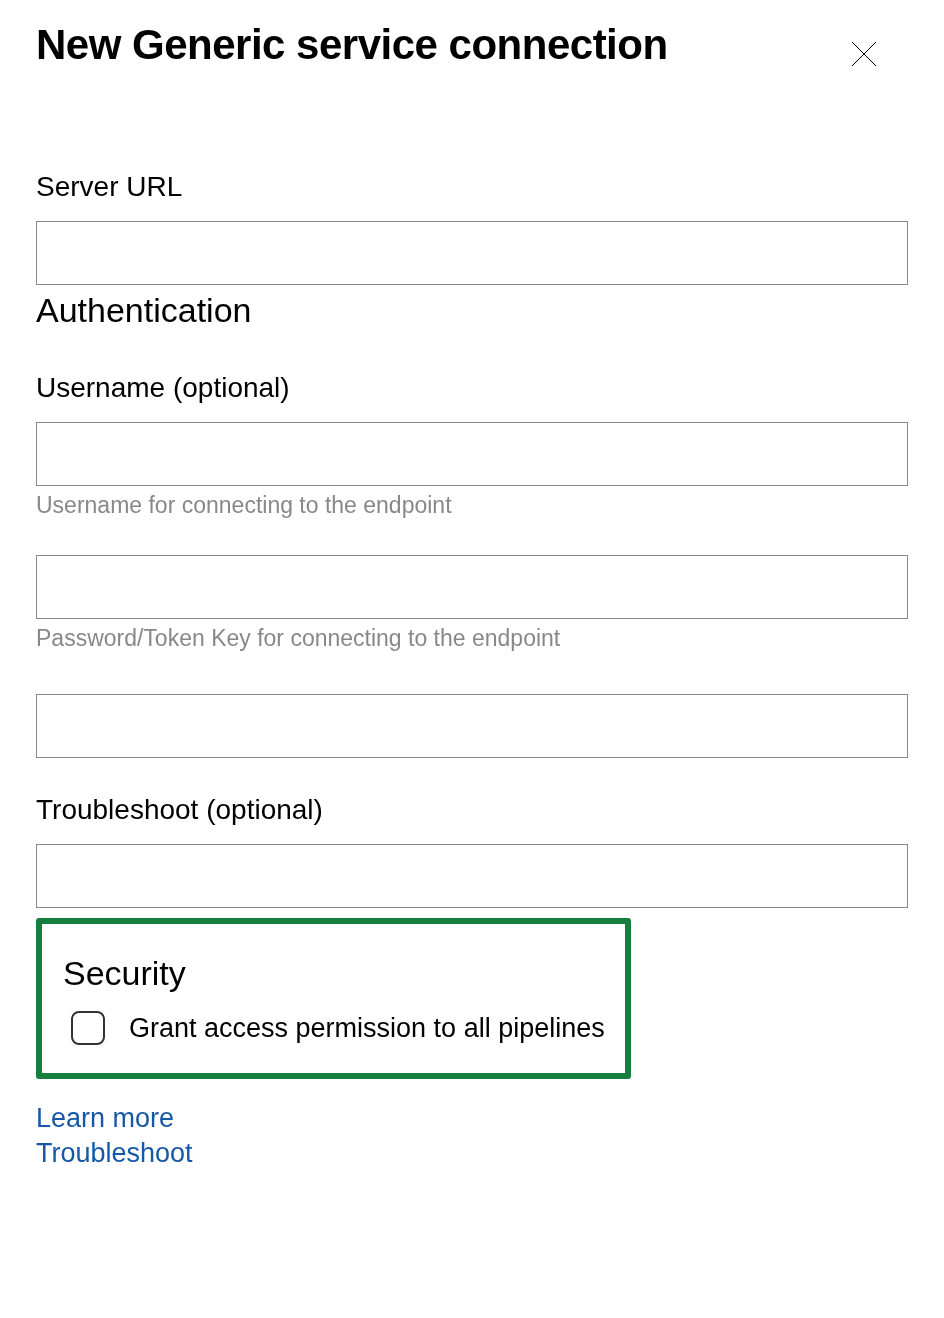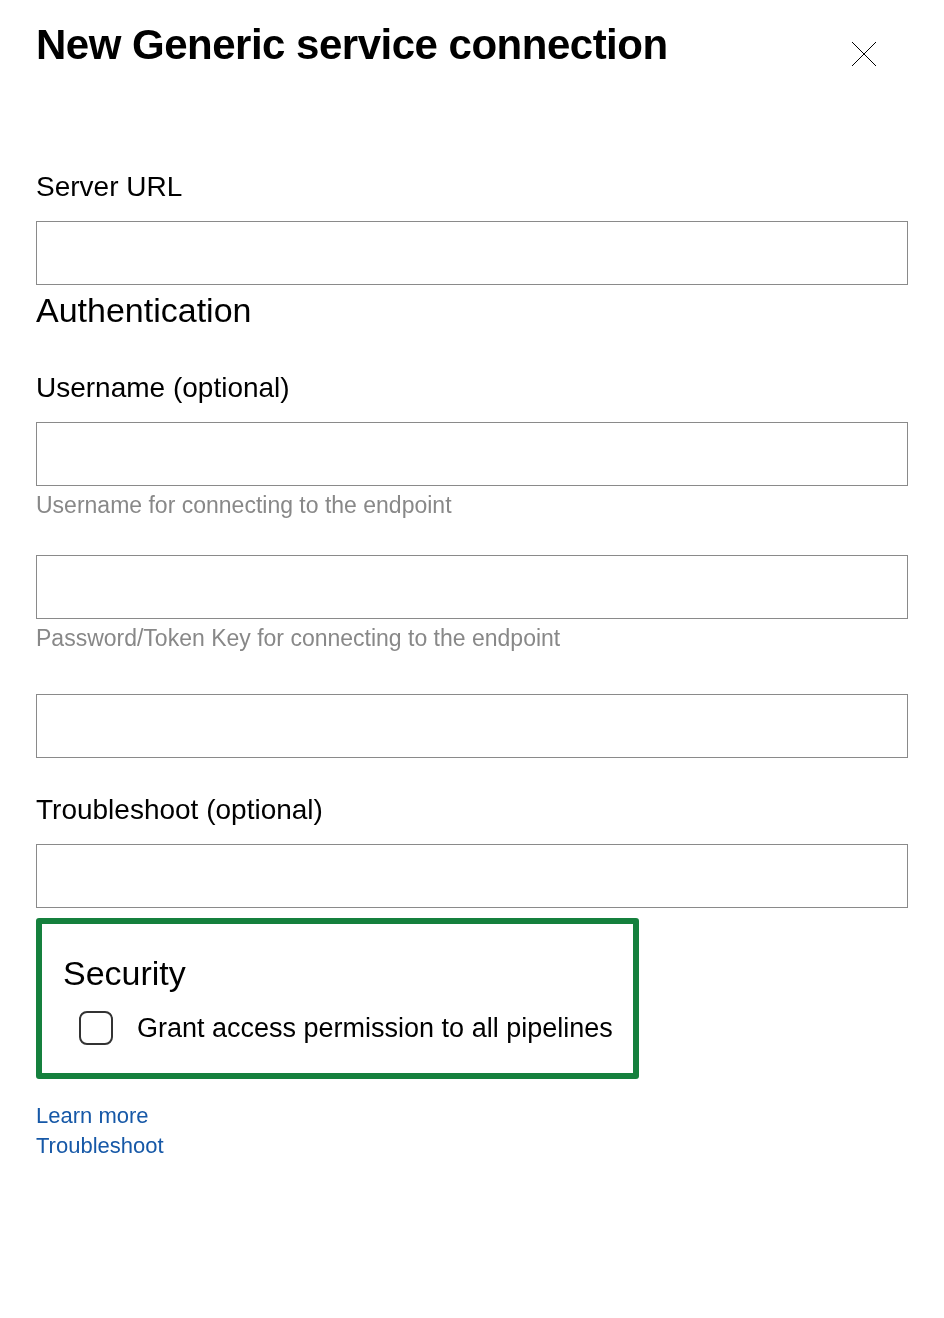--- a/index.html
+++ b/index.html
@@ -75,21 +75,21 @@
       border-radius: 3px;
       padding: 24px 20px 28px 21px;
       display: inline-block;
       margin-top: 10px;
     }
     .checkbox-row {
       display: flex;
       align-items: center;
       gap: 24px;
       margin-top: 18px;
-      margin-left: 16px;
+      margin-left: 8px;
     }
     .checkbox {
       width: 34px;
       height: 34px;
       border: 2px solid #333;
       border-radius: 8px;
       cursor: pointer;
       background: #fff;
       flex-shrink: 0;
     }
@@ -103,21 +103,21 @@
       align-items: flex-start;
       margin-top: 24px;
     }
     .footer-links {
       display: flex;
       flex-direction: column;
       gap: 4px;
     }
     .link {
       color: #1658a7;
-      font-size: 22px;
+      font-size: 27px;
       text-decoration: none;
       cursor: pointer;
     }
     .footer-buttons {
       display: flex;
       gap: 16px;
     }
     .btn {
       border: none;
       background: #efefef;

